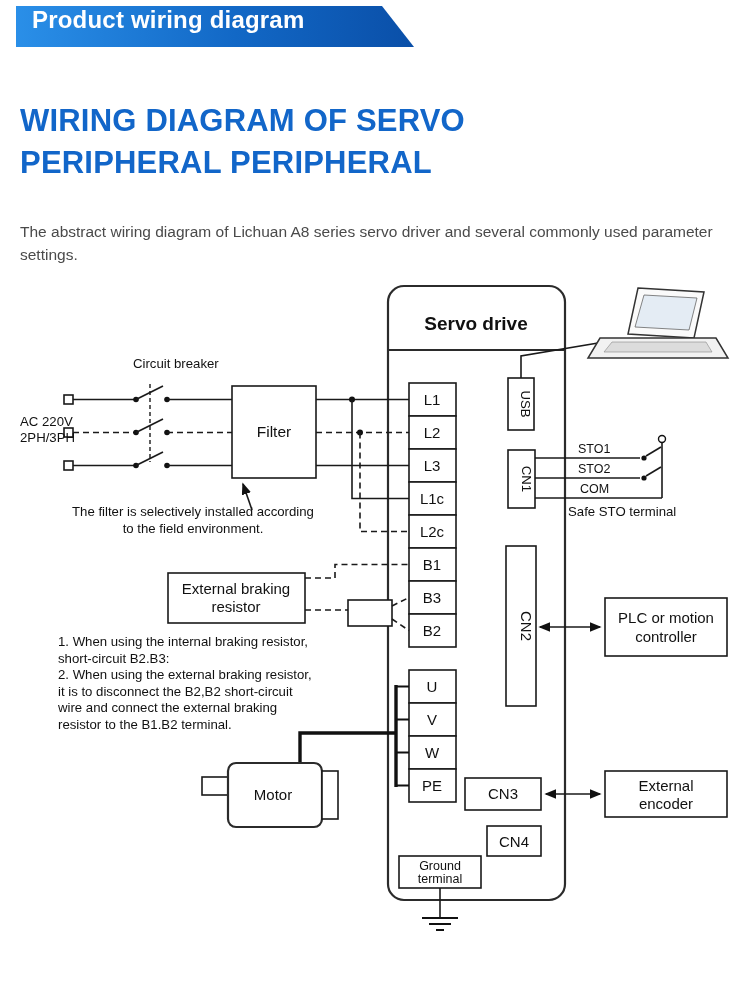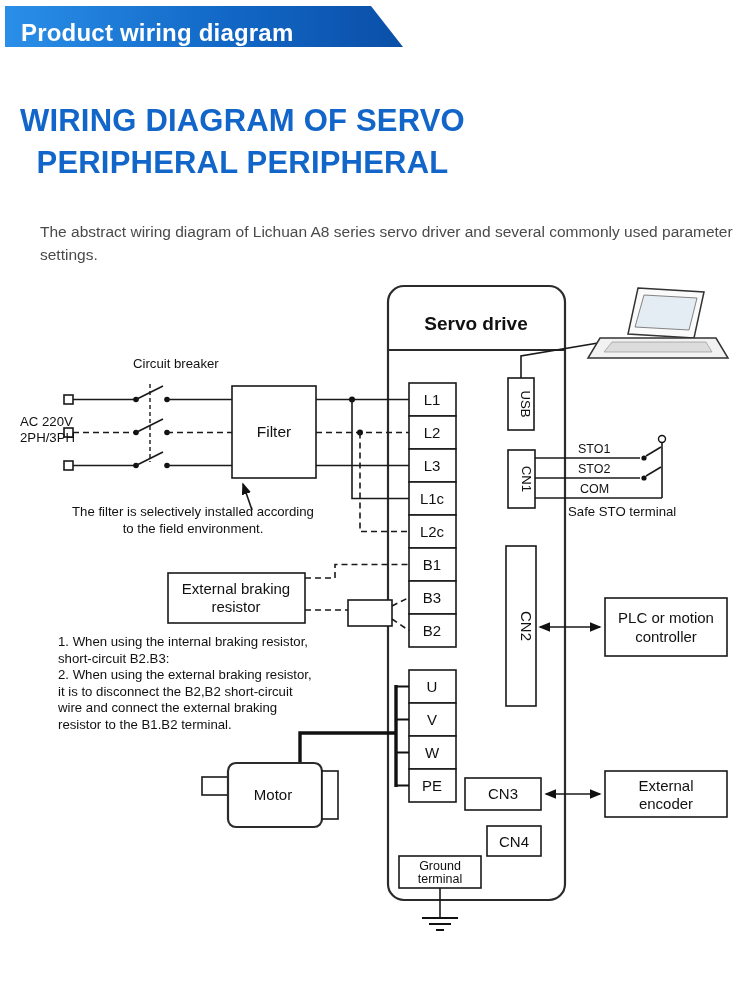--- a/index.html
+++ b/index.html
@@ -1,33 +1,33 @@
 <!DOCTYPE html>
 <html><head>
 <meta charset="utf-8">
 <style>
   html,body{margin:0;padding:0;}
   body{
     width:750px;height:982px;position:relative;background:#ffffff;
     font-family:"Liberation Sans",sans-serif;overflow:hidden;
   }
   .banner{
-    position:absolute;top:6px;left:5px;width:398px;height:41px;
+    position:absolute;top:6px;left:16px;width:398px;height:41px;
     background:linear-gradient(90deg,#2a8fe8 0%,#1268c6 55%,#0a4fa8 100%);
     clip-path:polygon(0 0,366px 0,398px 100%,0 100%);
-    display:flex;align-items:flex-end;padding-left:16px;box-sizing:border-box;
+    display:flex;align-items:flex-start;padding-left:16px;box-sizing:border-box;
   }
   .banner .banner-title{color:#ffffff;font-size:24px;font-weight:bold;margin:0;letter-spacing:.2px;}
   .heading{
     position:absolute;top:100px;left:20px;color:#1266c9;
-    font-size:31px;font-weight:800;line-height:1.35;letter-spacing:.2px;text-align:center;
+    font-size:31px;font-weight:800;line-height:1.35;letter-spacing:.2px;
   }
   .intro{
     position:absolute;top:204px;left:20px;width:700px;
-    color:#4a4a4a;font-size:15.5px;line-height:1.5;margin-left:20px;
+    color:#4a4a4a;font-size:15.5px;line-height:1.5;
   }
   .diagram{position:absolute;top:278px;left:0;}
   svg text{font-family:"Liberation Sans",sans-serif;fill:#111;}
   .t12{font-size:12.5px;} .t13{font-size:13.2px;} .t15{font-size:15px;}
   .t16{font-size:15.5px;} .t19{font-size:19px;font-weight:600;}
   .ln{stroke:#1a1a1a;stroke-width:1.6;fill:none;}
   .lnd{stroke:#1a1a1a;stroke-width:1.6;fill:none;stroke-dasharray:6 4;}
   .lnd2{stroke:#1a1a1a;stroke-width:1.4;fill:none;stroke-dasharray:4 3;}
   .bx{stroke:#1a1a1a;stroke-width:1.6;fill:#ffffff;}
   .bx2{stroke:#2b2b2b;stroke-width:2.2;fill:#ffffff;}

